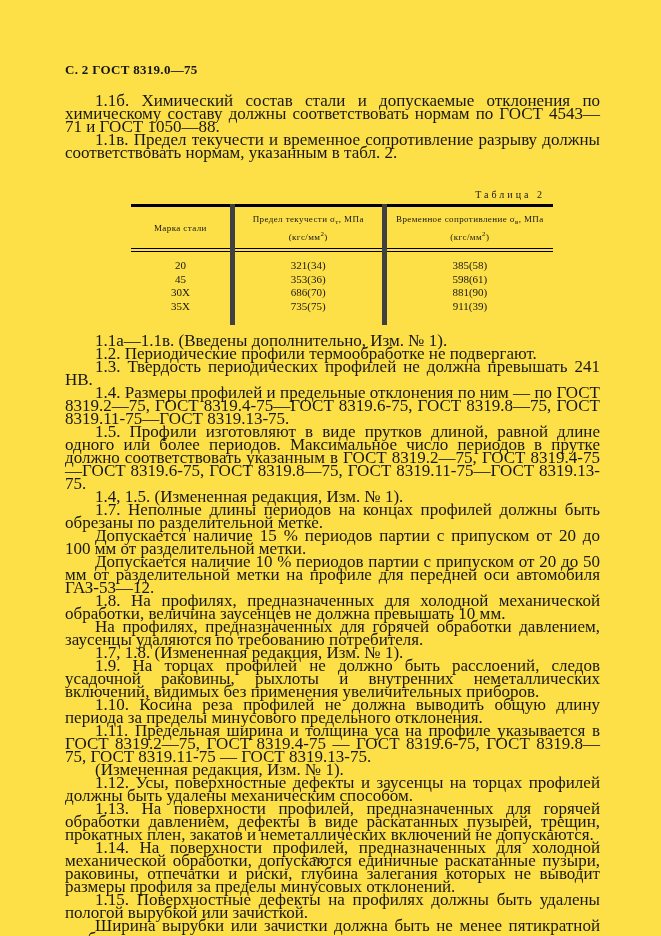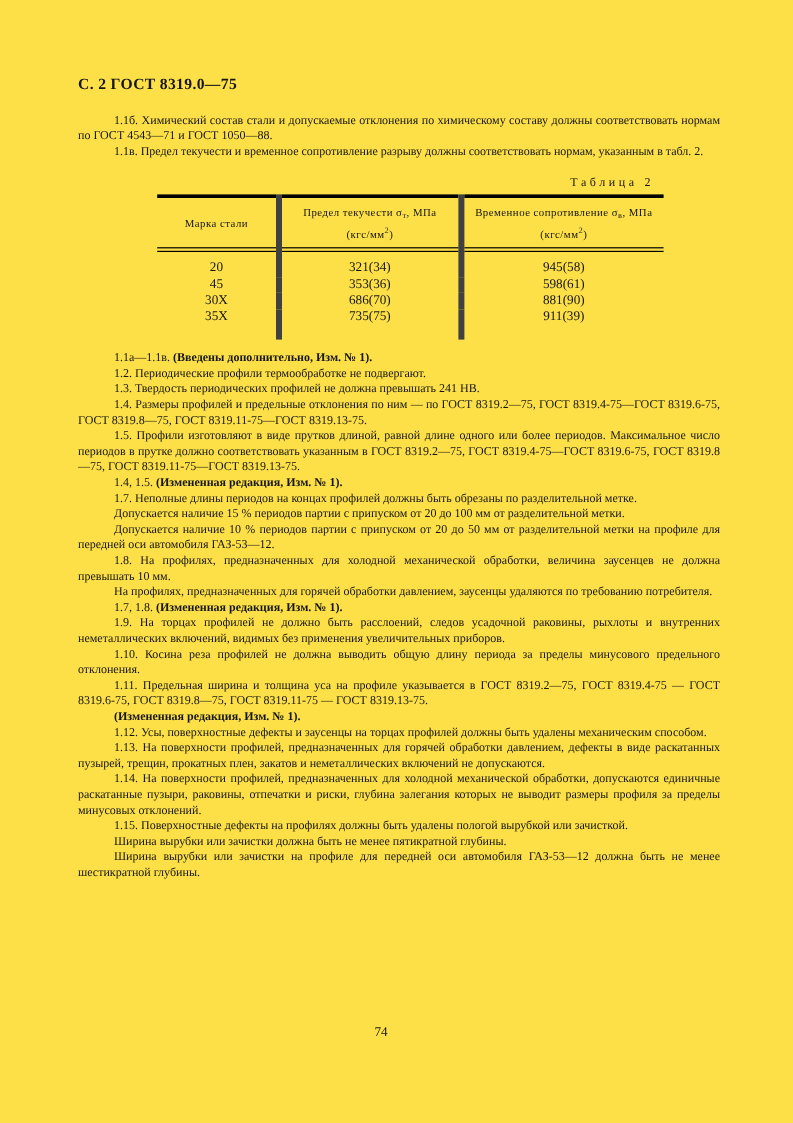--- a/index.html
+++ b/index.html
@@ -21,29 +21,29 @@
     top: 62px;
     width: 535px;
   }
   .doc-header {
     font-weight: bold;
     font-size: 13px;
     letter-spacing: 0.3px;
     margin-bottom: 16px;
   }
   .para {
-    font-size: 10px;
+    font-size: 17px;
     line-height: 13px;
     text-align: justify;
     text-indent: 30px;
   }
-  .para .bold { font-weight: bold; }
+  .para .bold { font-weight: normal; }
   .table-wrap {
     width: 422px;
-    margin: 14px 0 9px 66px;
+    margin: 30px 0 9px 66px;
     font-family: Liberation Serif, serif;
   }
   .table-label {
     text-align: right;
     font-size: 10px;
     letter-spacing: 3px;
     padding-right: 8px;
     margin-bottom: 4px;
   }
   table.spec-table {
@@ -116,21 +116,21 @@
             </th>
             <th>
               <span>Временное сопротивление σ</span><sub>в</sub><span>, МПа (кгс/мм</span><sup>2</sup><span>)</span>
             </th>
           </tr>
         </thead>
         <tbody>
             <tr>
               <td>20</td>
               <td>321(34)</td>
-              <td>945(58)</td>
+              <td>385(58)</td>
             </tr>
             <tr>
               <td>45</td>
               <td>353(36)</td>
               <td>598(61)</td>
             </tr>
             <tr>
               <td>30Х</td>
               <td>686(70)</td>
               <td>881(90)</td>

